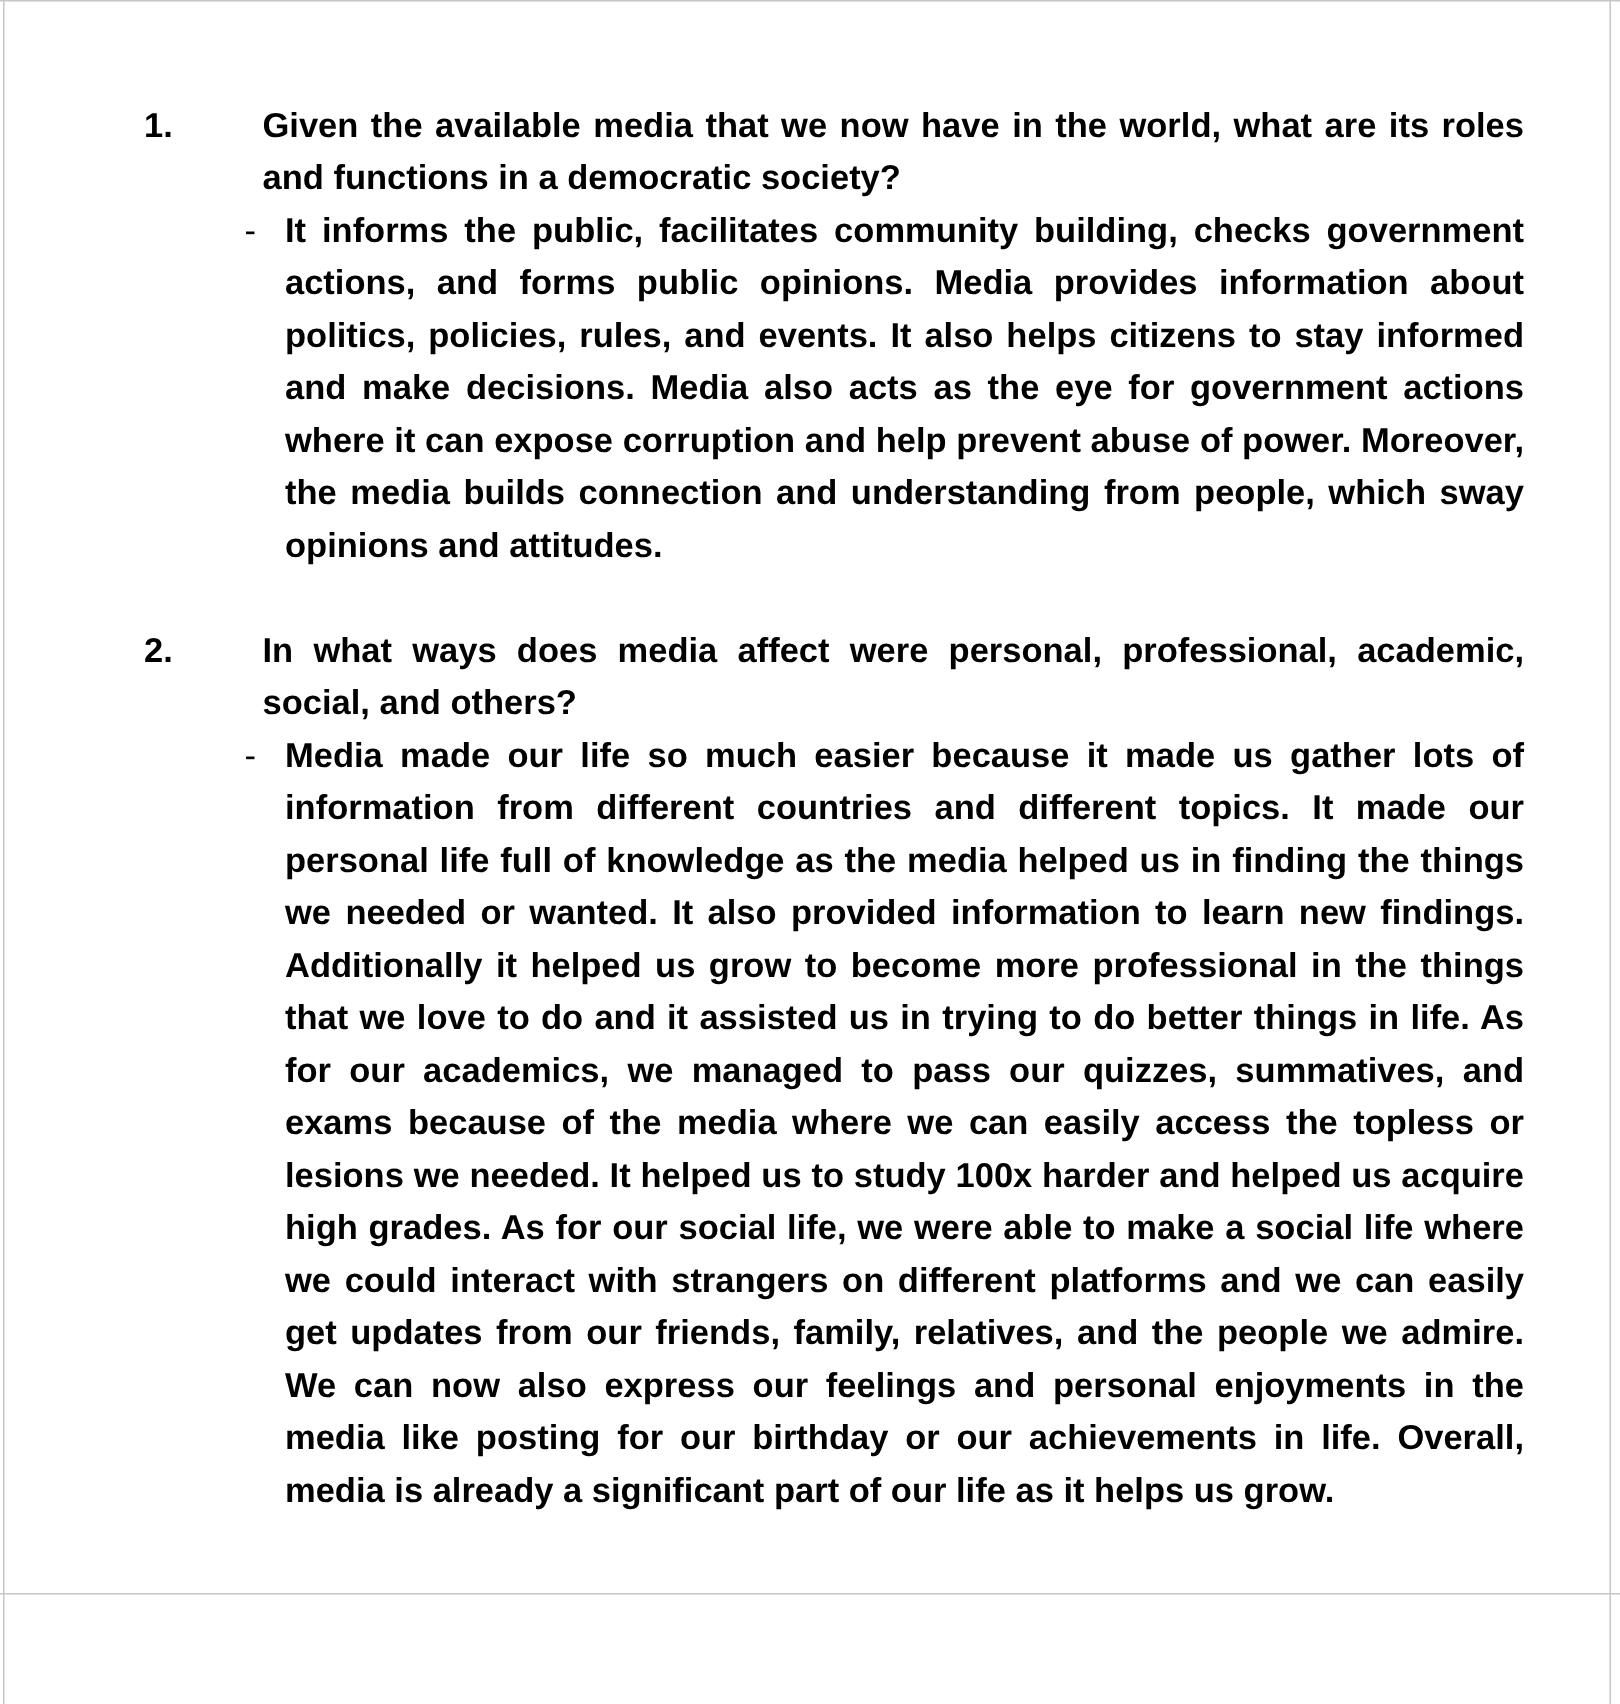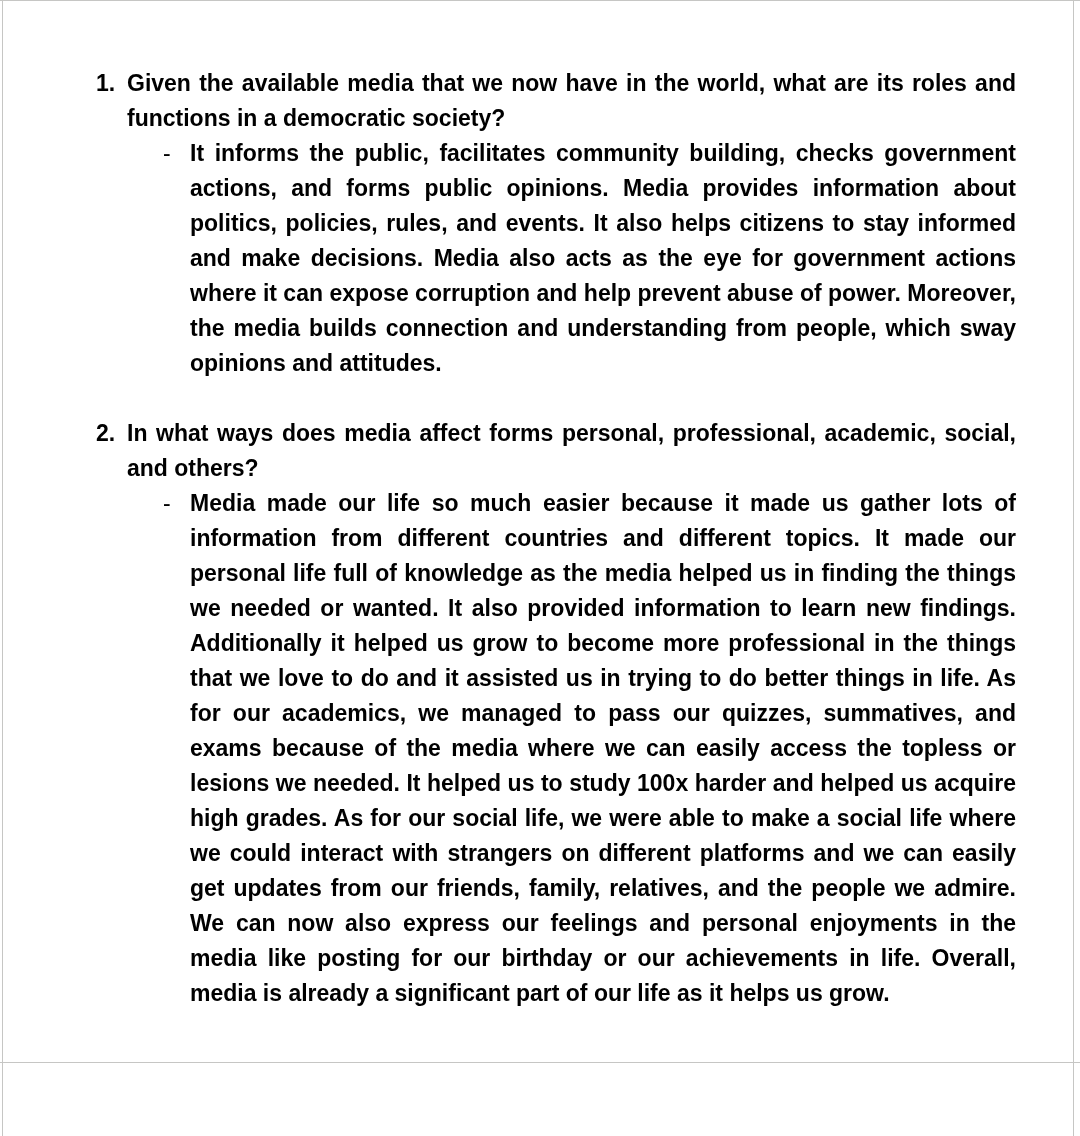--- a/index.html
+++ b/index.html
@@ -37,20 +37,21 @@
     display: flex;
     font-weight: bold;
   }
   .q-num {
     flex: 0 0 31px; 
   }
   .q-title {
     flex: 1 1 auto;
     text-align: justify;
     text-justify: inter-word;
+    margin-left: 48px;
   }
   .answer-row {
     display: flex;
     margin-left: 67px; 
   }
   .dash {
     flex: 0 0 27px; 
   }
   .answer-text {
     flex: 1 1 auto; 
@@ -78,21 +79,21 @@
       </div>
       <div class="answer-row">
         <div class="dash">-</div>
         <div class="answer-text">It informs the public, facilitates community building, checks government actions, and forms public opinions. Media provides information about politics, policies, rules, and events. It also helps citizens to stay informed and make decisions. Media also acts as the eye for government actions where it can expose corruption and help prevent abuse of power. Moreover, the media builds connection and understanding from people, which sway opinions and attitudes.</div>
       </div>
     </div>
 
     <div class="question-block">
       <div class="q-heading">
         <div class="q-num">2.</div>
-        <div class="q-title">In what ways does media affect forms personal, professional, academic, social, and others?</div>
+        <div class="q-title">In what ways does media affect were personal, professional, academic, social, and others?</div>
       </div>
       <div class="answer-row">
         <div class="dash">-</div>
         <div class="answer-text">Media made our life so much easier because it made us gather lots of information from different countries and different topics. It made our personal life full of knowledge as the media helped us in finding the things we needed or wanted. It also provided information to learn new findings. Additionally it helped us grow to become more professional in the things that we love to do and it assisted us in trying to do better things in life. As for our academics, we managed to pass our quizzes, summatives, and exams because of the media where we can easily access the topless or lesions we needed. It helped us to study 100x harder and helped us acquire high grades. As for our social life, we were able to make a social life where we could interact with strangers on different platforms and we can easily get updates from our friends, family, relatives, and the people we admire. We can now also express our feelings and personal enjoyments in the media like posting for our birthday or our achievements in life. Overall, media is already a significant part of our life as it helps us grow.</div>
       </div>
     </div>
 
   </div>
 </div>
 

